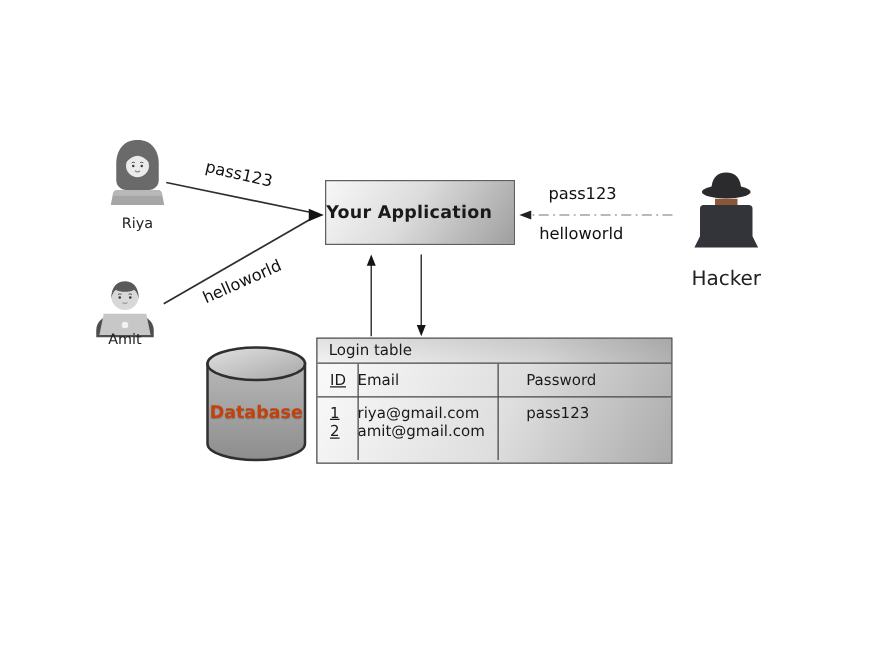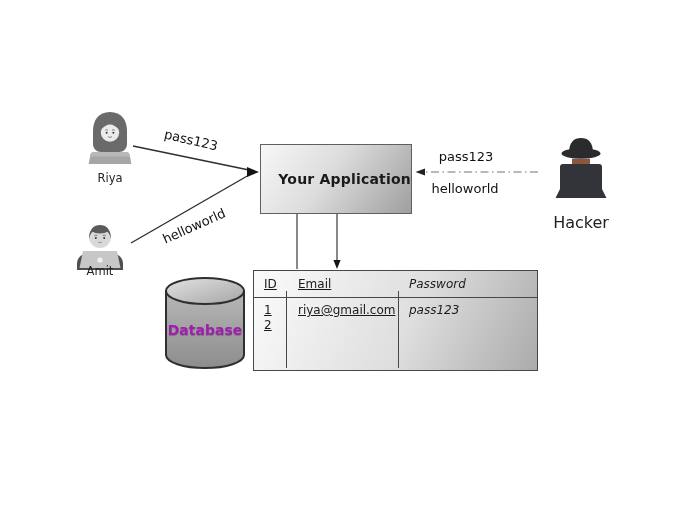--- a/index.html
+++ b/index.html
@@ -4,24 +4,24 @@
 <style>
   html,body{margin:0;padding:0;background:#ffffff;}
   .canvas{
     position:relative;width:700px;height:525px;background:#ffffff;overflow:hidden;
     font-family:"DejaVu Sans","Liberation Sans",sans-serif;color:#1a1a1a;
   }
   
   .arrows{position:absolute;left:0;top:0;pointer-events:none;}
   
   .app-box{
-    position:absolute;left:260px;top:144px;width:152px;height:70px;box-sizing:border-box;
+    position:absolute;left:260px;top:144px;width:152px;height:52px;box-sizing:border-box;
     border:1.6px solid #5f5f5f;
     background:linear-gradient(125deg,#f7f7f7 0%,#dcdcdc 45%,#9f9f9f 100%);
-    display:flex;align-items:center;justify-content:flex-end;
+    display:flex;align-items:center;justify-content:flex-start;
     font-weight:bold;font-size:14px;letter-spacing:.2px;
   }
   
   .avatar{position:absolute;}
   #riya-avatar{left:84px;top:111px;}
   #amit-avatar{left:74px;top:218px;}
   #hacker-avatar{left:548px;top:134px;}
   .actor-name{position:absolute;font-size:11.5px;color:#222;text-align:center;}
   #riya-name{left:84px;top:171px;width:52px;}
   #amit-name{left:74px;top:264px;width:52px;}
@@ -29,38 +29,38 @@
   
   .arrow-label{position:absolute;font-size:13px;color:#111;white-space:nowrap;}
   #label-riya{left:191px;top:140px;transform:translate(-50%,-50%) rotate(13deg);}
   #label-amit{left:194px;top:226px;transform:translate(-50%,-50%) rotate(-24deg);}
   #label-hacker-pass{left:466px;top:156px;transform:translate(-50%,-50%);}
   #label-hacker-hello{left:465px;top:188px;transform:translate(-50%,-50%);}
   
   .db{position:absolute;left:163px;top:276px;}
   .db-label{
     position:absolute;left:163px;top:322px;width:84px;text-align:center;
-    font-weight:bold;font-size:14px;color:#a21caf;text-shadow:0 1px 1px rgba(0,0,0,.25);
+    font-weight:bold;font-size:14px;color:#c2410c;text-shadow:0 1px 1px rgba(0,0,0,.25);
   }
   
   .lt{
     position:absolute;left:253px;top:270px;width:285px;height:101px;box-sizing:border-box;
     border:1.6px solid #474747;font-size:12px;
     background:linear-gradient(115deg,#fbfbfb 0%,#dedede 55%,#ababab 100%);
   }
   .lt-title{
     height:19px;line-height:19px;padding-left:9px;
     border-bottom:1.4px solid #474747;
     background:linear-gradient(rgba(0,0,0,.10),rgba(0,0,0,.03));
   }
   .lt-head{display:flex;height:26px;border-bottom:1.4px solid #474747;align-items:center;}
   .lt-body{display:flex;padding-top:5px;}
   .c-id{width:32px;box-sizing:border-box;padding-left:10px;flex:none;text-decoration:underline;}
-  .c-email{width:112px;box-sizing:border-box;padding-left:12px;flex:none;text-decoration:underline;}
-  .c-pass{flex:1;box-sizing:border-box;padding-left:11px;font-style:italic;}
+  .c-email{width:112px;box-sizing:border-box;flex:none;}
+  .c-pass{flex:1;box-sizing:border-box;padding-left:23px;}
   .lt-body .cell-line{line-height:15px;}
   .lt-vline{position:absolute;top:20.4px;bottom:2px;width:1.2px;background:#474747;}
   #vline1{left:32px;}
   #vline2{left:144px;}
 </style>
 </head>
 <body>
 
 <div class="canvas">
 
@@ -134,32 +134,34 @@
         <stop offset="0" stop-color="#e2e2e2"></stop>
           <stop offset="1" stop-color="#a6a6a6"></stop>
       </linearGradient>
     </defs>
     <path d="M3,15 v64 a39,13 0 0 0 78,0 v-64 z" fill="url(#dbBody)" stroke="#2f2f2f" stroke-width="2"></path>
     <ellipse cx="42" cy="15" rx="39" ry="13" fill="url(#dbTop)" stroke="#2f2f2f" stroke-width="2"></ellipse>
   </svg>
   <div class="db-label">Database</div>
 
   <div class="lt">
+    <div class="lt-title">Login table</div>
     <div class="lt-head">
       <div class="c-id">ID</div>
       <div class="c-email">Email</div>
       <div class="c-pass">Password</div>
     </div>
     <div class="lt-body">
       <div class="c-id">
         <div class="cell-line">1</div>
         <div class="cell-line">2</div>
       </div>
       <div class="c-email">
         <div class="cell-line">riya@gmail.com</div>
+        <div class="cell-line">amit@gmail.com</div>
       </div>
       <div class="c-pass">
         <div class="cell-line">pass123</div>
       </div>
     </div>
     <div class="lt-vline" id="vline1"></div>
     <div class="lt-vline" id="vline2"></div>
   </div>
 
 </div>

